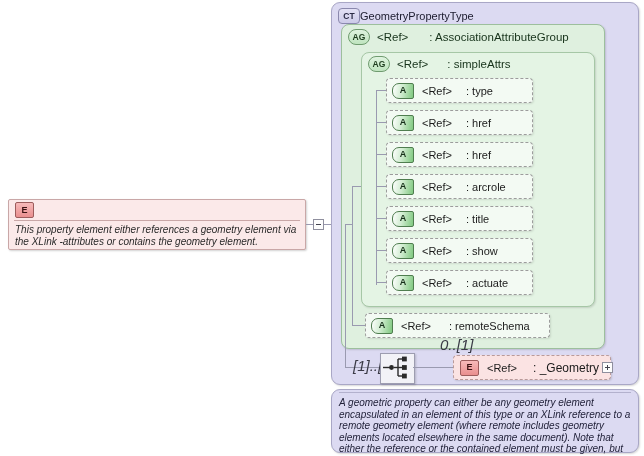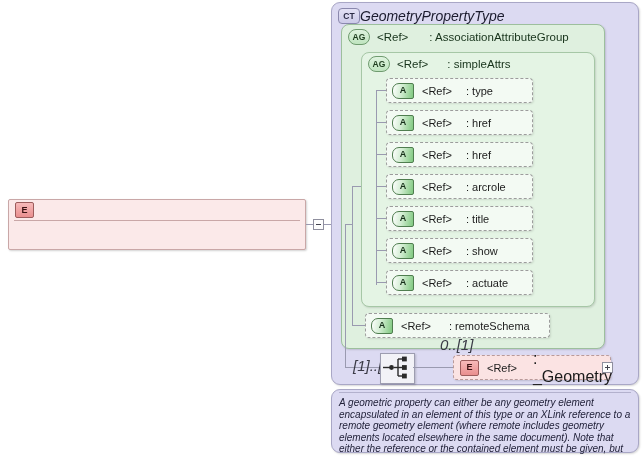--- a/index.html
+++ b/index.html
@@ -101,21 +101,21 @@
     left:331px;top:2px;width:308px;height:383px;
     background:#dcdaf2;
     border:1px solid #a9a7c6;
     border-radius:9px;
     box-shadow:1px 1px 2px rgba(0,0,0,.16);
   }
   #ctBox .ctHead{
     display:flex;align-items:center;
     padding:5px 0 0 6px;
   }
-  #ctBox .ctTitle{font-size:14px;color:#1b1b2e;font-style:italic;}
+  #ctBox .ctTitle{font-size:11px;color:#1b1b2e;}
 
   
   #agOuter{
     left:341px;top:24px;width:264px;height:325px;
     background:#dff0df;
     border:1px solid #9dbf9d;
     border-radius:8px;
     box-shadow:1px 1px 2px rgba(0,0,0,.14);
   }
   #agOuter .agHead{
@@ -165,21 +165,21 @@
   
   #geomRow{
     position:absolute;left:453px;top:355px;width:158px;height:25px;
     background:#fbe3e3;
     border:1px dashed #b99a9a;
     border-radius:4px;
     box-shadow:1px 1px 2px rgba(0,0,0,.14);
     display:flex;align-items:center;padding-left:6px;box-sizing:border-box;
   }
   #geomRow .ref{margin-left:8px;font-size:11px;}
-  #geomRow .nm{margin-left:16px;font-size:16px;}
+  #geomRow .nm{margin-left:16px;font-size:12px;}
 
   
   #annot{
     left:331px;top:389px;width:308px;height:64px;
     background:#dcdaf2;
     border:1px solid #a9a7c6;
     border-radius:9px;
     box-shadow:1px 1px 2px rgba(0,0,0,.16);
     padding:5px 7px 0 7px;
     font-style:italic;font-size:10px;line-height:11.6px;color:#22223a;
@@ -189,20 +189,21 @@
 </head>
 <body>
 
 <div class="stage">
 
   <div class="abs" id="elementBox">
     <div class="ebHead">
       <span class="icoE">E</span>
     </div>
     <div class="ebRule"></div>
+    <div class="ebDoc">This property element either references a geometry element via the XLink -attributes or contains the geometry element.</div>
   </div>
 
   <div class="pmbox" style="left:313px;top:219px;"></div>
 
   <div class="hline" style="left:306px;top:224px;width:7px;"></div>
 
   <div class="hline" style="left:324px;top:224px;width:21px;"></div>
 
   <div class="abs" id="ctBox">
     <div class="ctHead">

